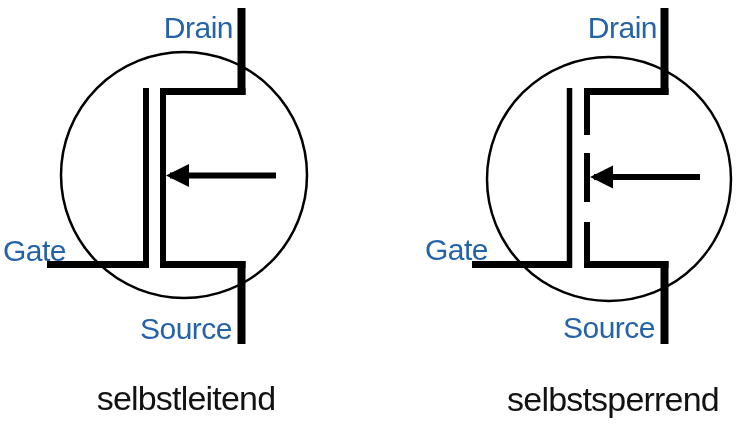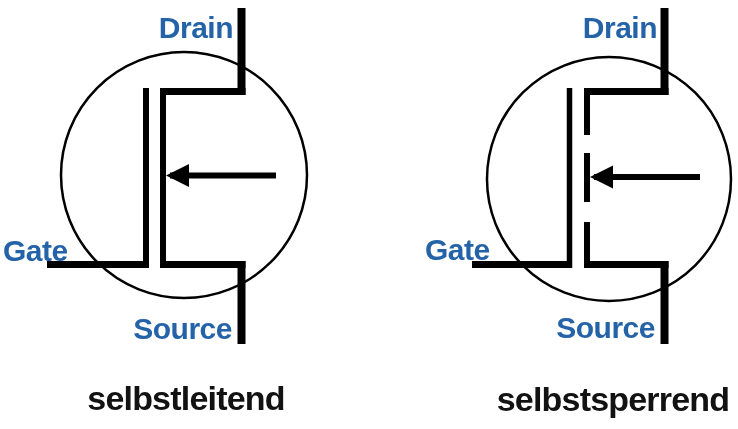--- a/index.html
+++ b/index.html
@@ -7,21 +7,20 @@
     padding: 0;
     background: #ffffff;
   }
   .stage {
     position: relative;
     width: 738px;
     height: 429px;
     background: #ffffff;
     overflow: hidden;
     font-family: "Liberation Sans", sans-serif;
-    font-weight: bold;
   }
   svg {
     display: block;
   }
   .terminal-label {
     font-family: "Liberation Sans", sans-serif;
     font-size: 30px;
     letter-spacing: -0.5px;
     fill: #2563a8;
   }

